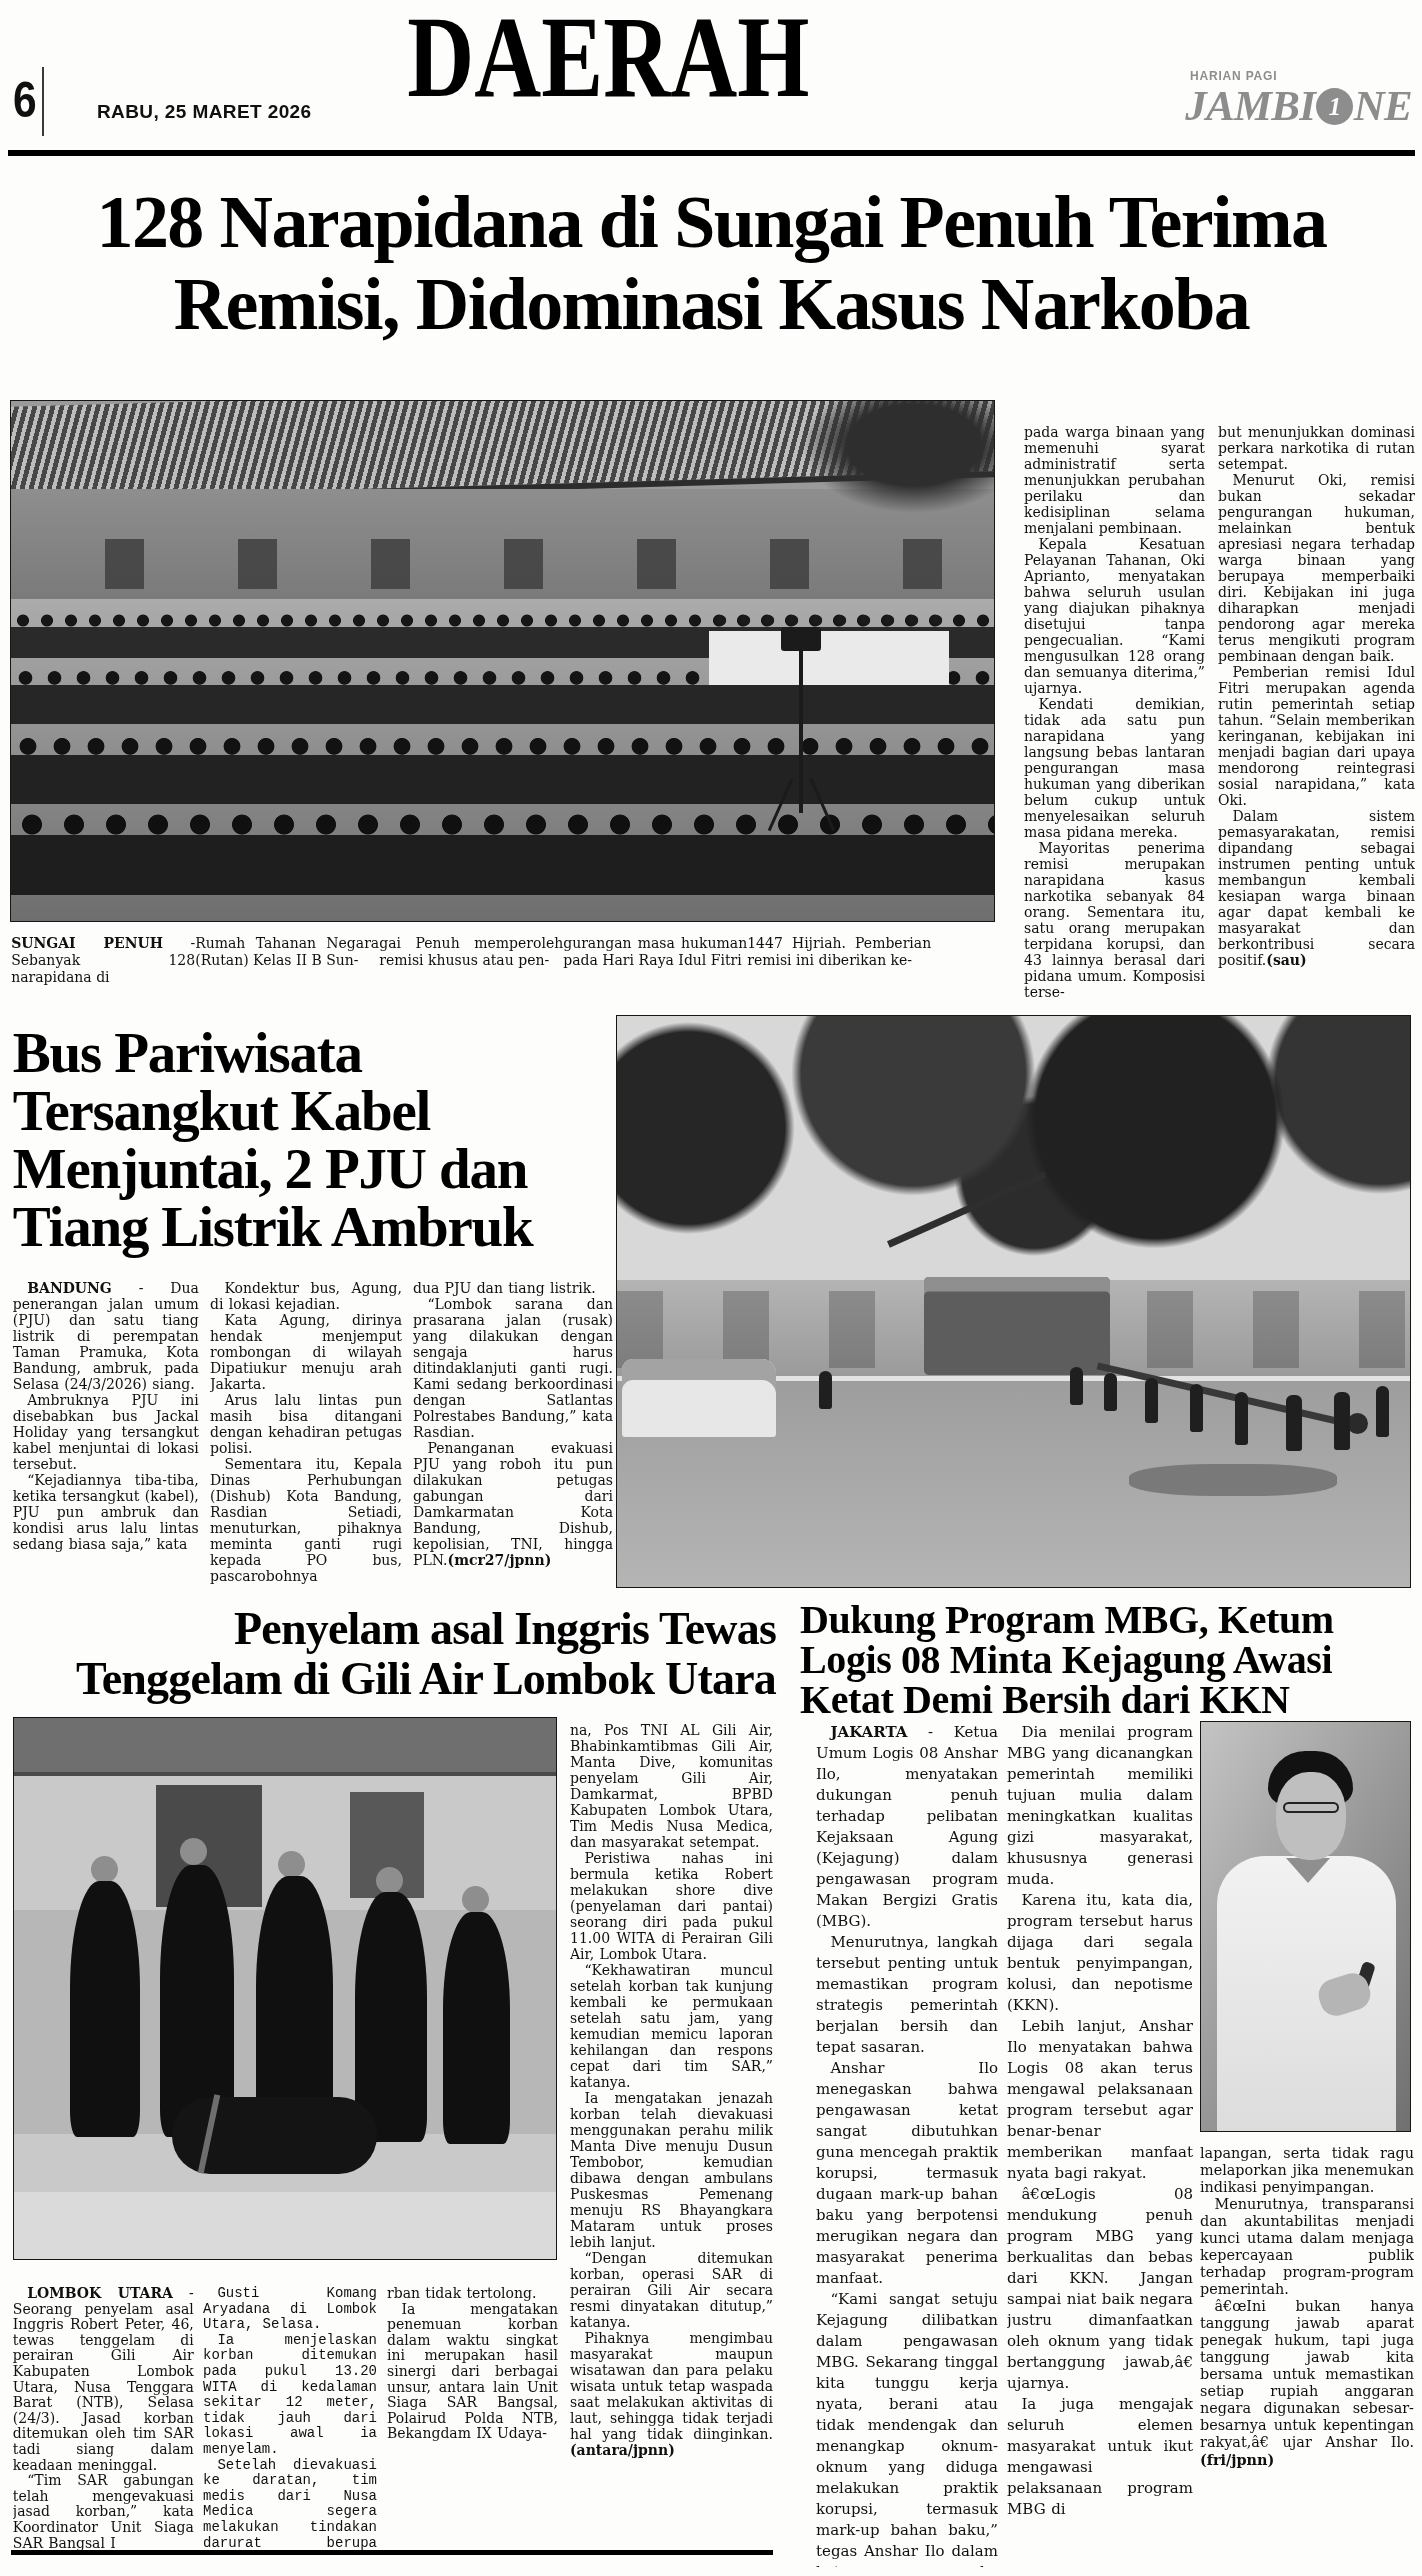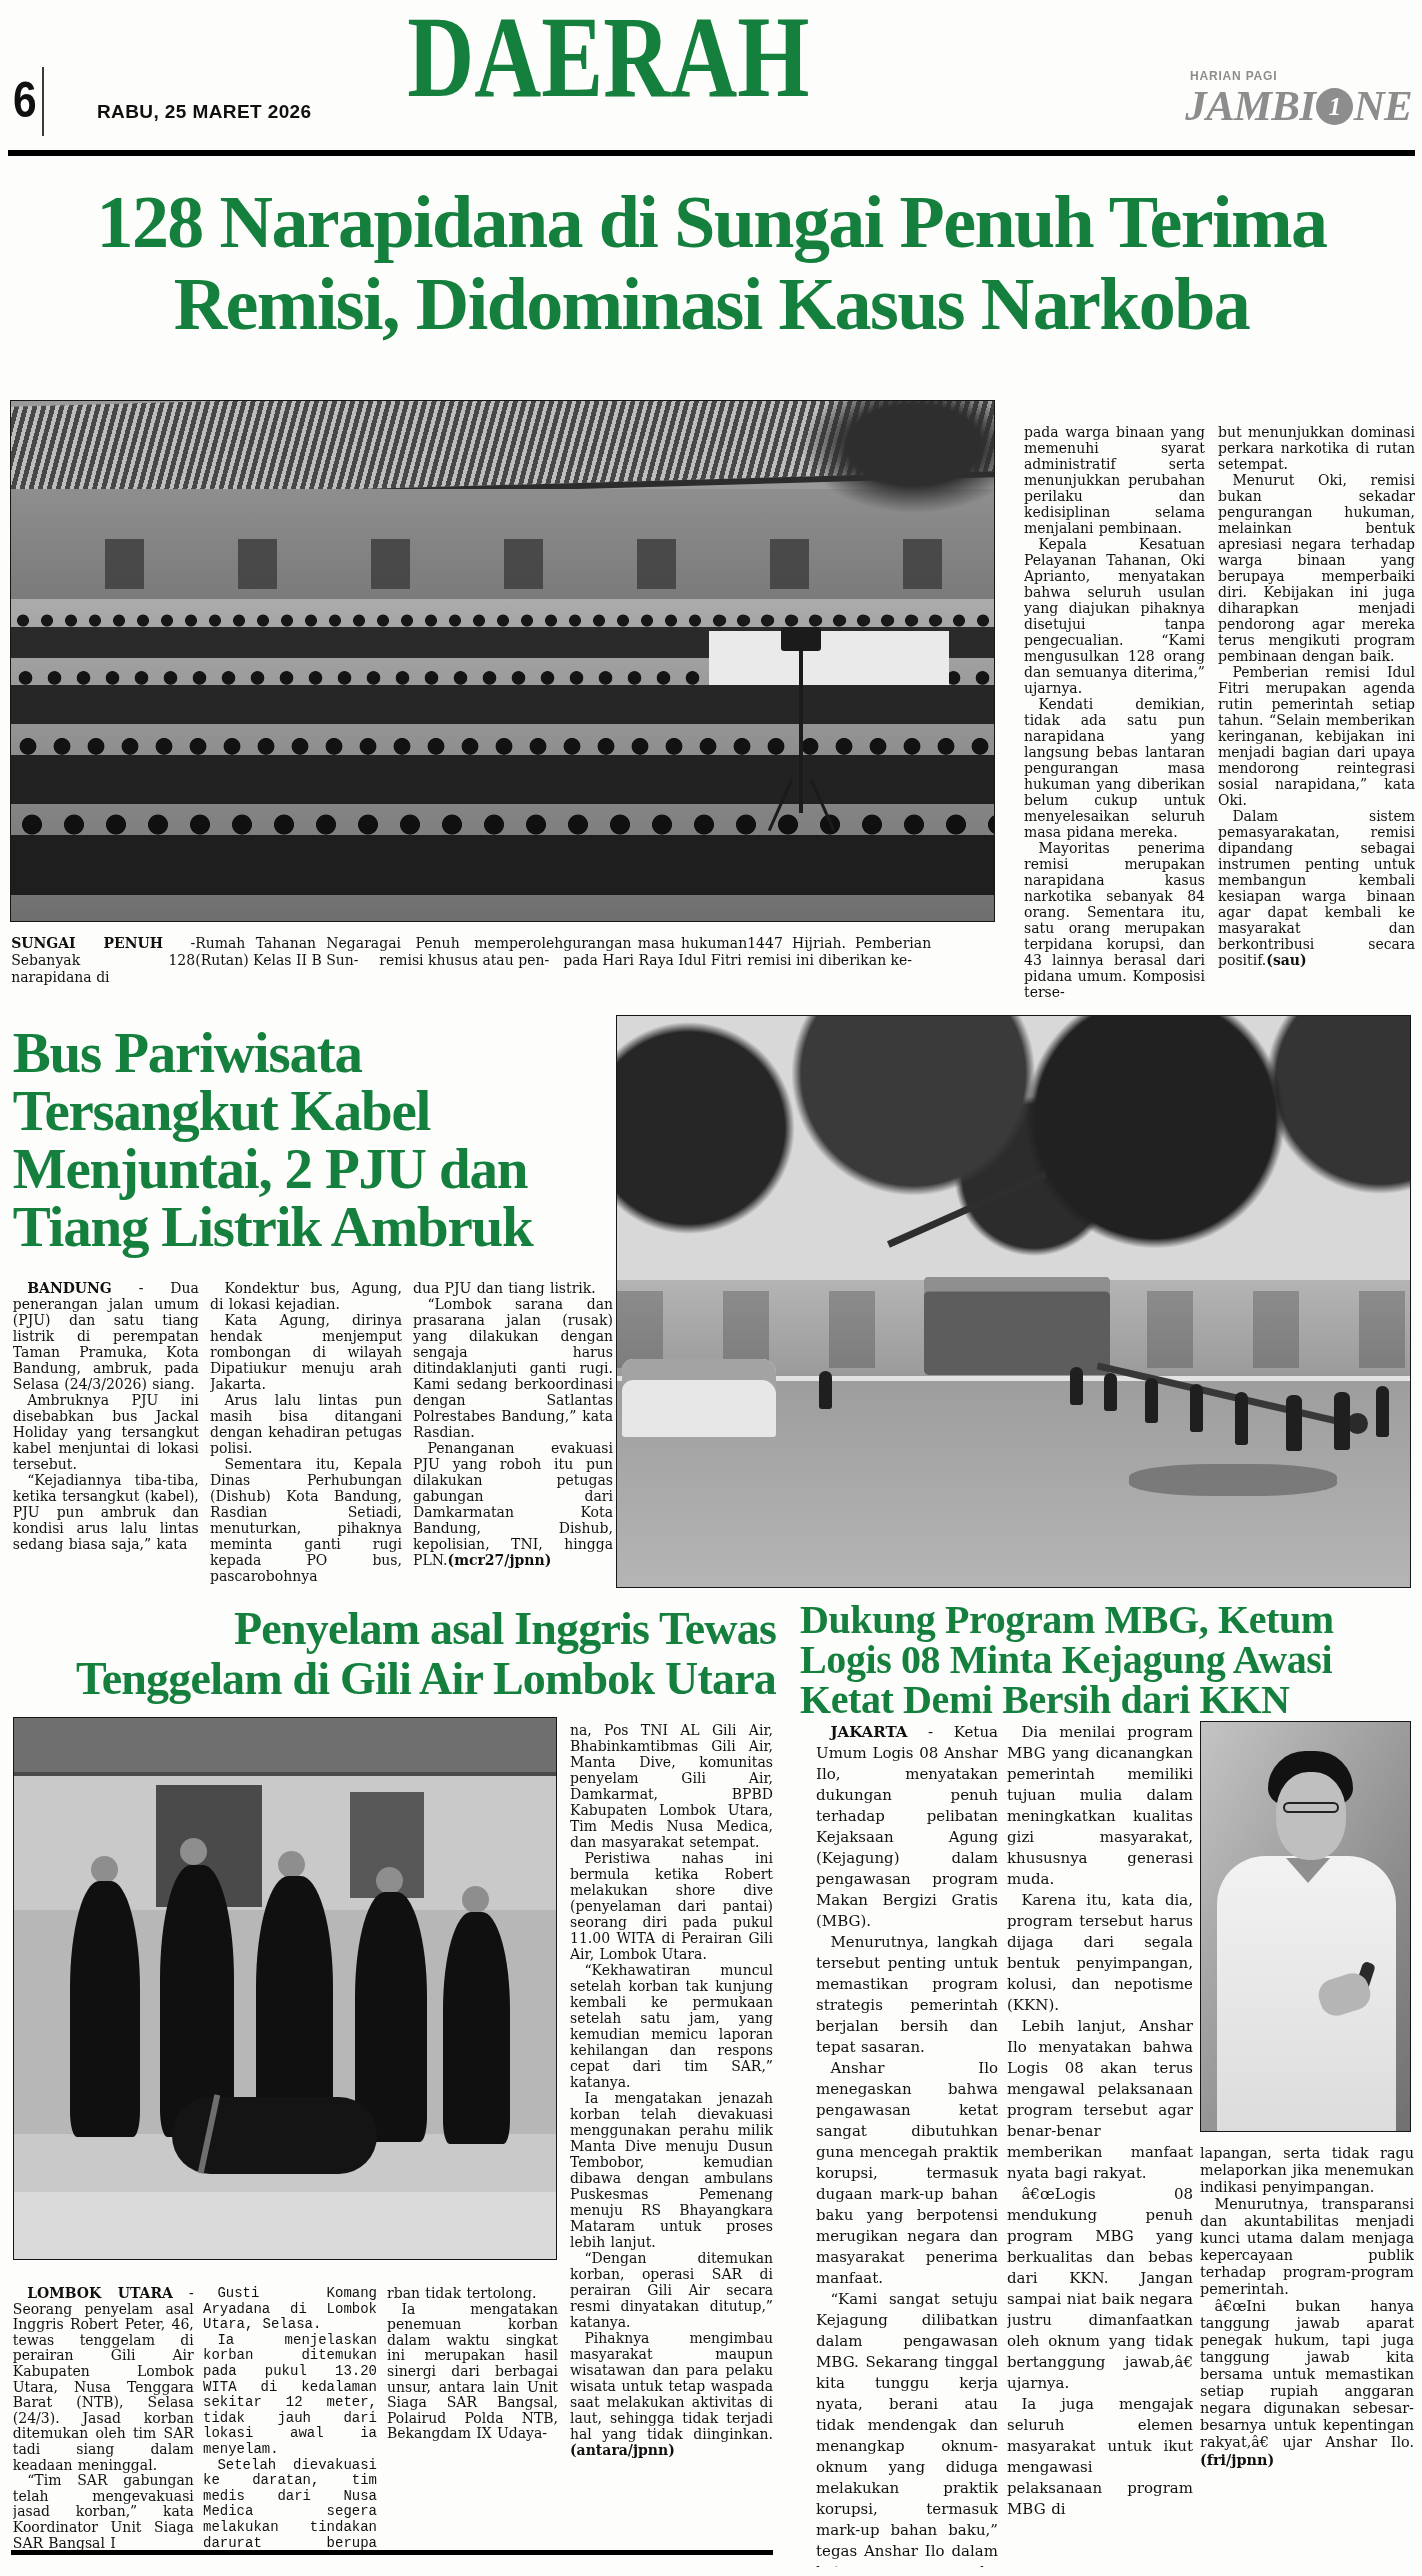--- a/index.html
+++ b/index.html
@@ -19,21 +19,21 @@
   .masthead{position:absolute;right:11.2px;top:70px;color:#8d8d8d;}
   .masthead-kicker{font:bold 12px/12.8px "Liberation Sans",sans-serif;letter-spacing:0.8px;margin-left:4.8px;}
   .masthead-logo{font:bold italic 43px/45px "Liberation Serif",serif;letter-spacing:-0.8px;white-space:nowrap;}
   .masthead-circle{display:inline-block;width:37px;height:37px;border-radius:50%;background:#8d8d8d;
                    color:#fdfdfb;text-align:center;font:bold italic 25.6px/37px "Liberation Serif",serif;
                    vertical-align:4.8px;margin:0 0.8px;}
   .header-rule{position:absolute;left:8px;top:150px;width:1407px;height:5.6px;background:#000;}
   .bottom-rule{position:absolute;left:11.2px;top:2550px;width:762px;height:4.8px;background:#000;}
 
   
-  .headline{font-family:"Liberation Serif",serif;font-weight:bold;color:#15803d;}
+  .headline{font-family:"Liberation Serif",serif;font-weight:bold;color:#000000;}
   .hl-main{position:absolute;left:8px;top:181px;width:1407px;text-align:center;
            font-size:74px;line-height:82px;letter-spacing:-1.6px;}
   .hl-bus{position:absolute;left:12.8px;top:1024px;width:605px;
           font-size:57px;line-height:58px;letter-spacing:-1.2px;}
   .hl-penyelam{position:absolute;left:8px;top:1604px;width:768px;text-align:right;
                font-size:46px;line-height:50px;letter-spacing:-0.8px;}
   .hl-mbg{position:absolute;left:800px;top:1600px;width:623px;
           font-size:40px;line-height:40px;letter-spacing:-0.4px;}
 
   

